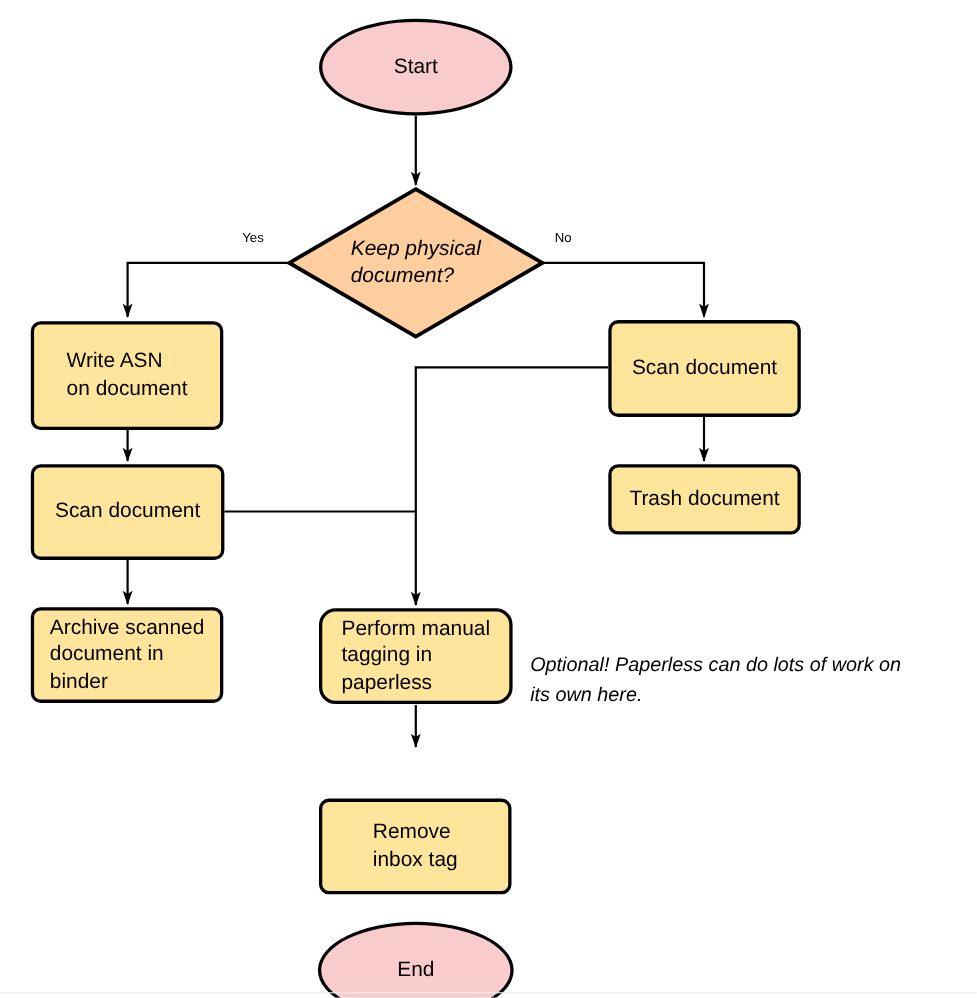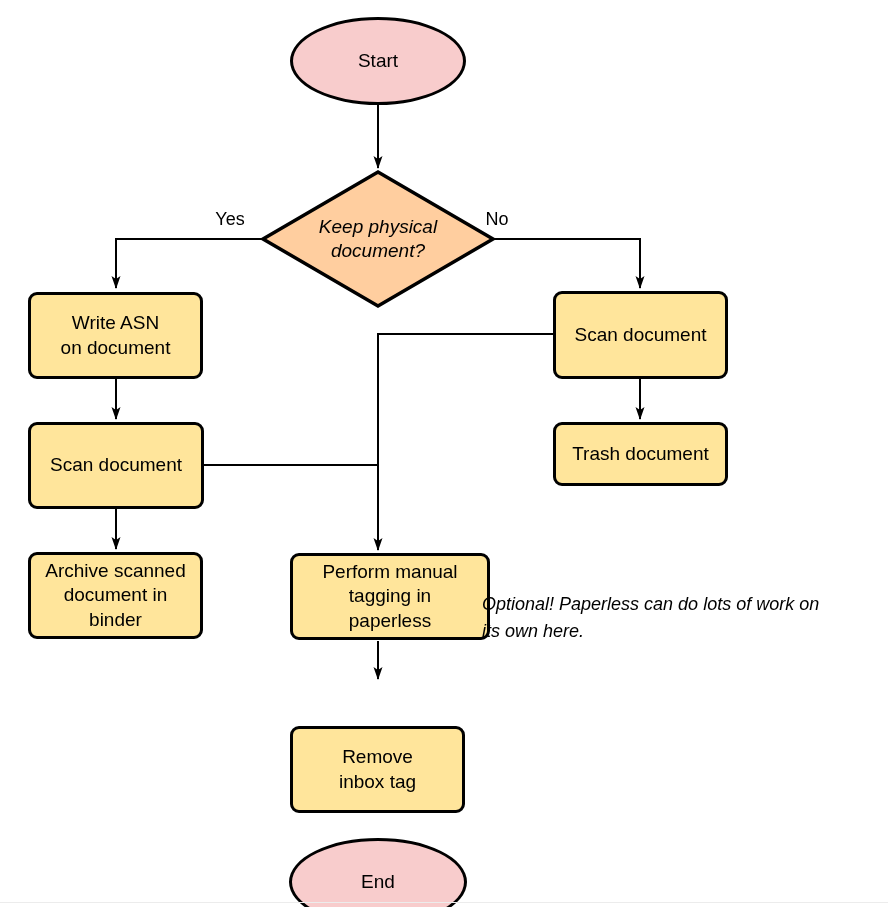--- a/index.html
+++ b/index.html
@@ -16,42 +16,42 @@
     position: absolute;
     left: 0; top: 0;
     width: 888px; height: 907px;
   }
   .node {
     position: absolute;
     box-sizing: border-box;
     display: flex;
     align-items: center;
     justify-content: center;
-    text-align: center;
+    text-align: left;
     font-size: 19px;
     line-height: 1.27;
     white-space: pre-line;
   }
   .process {
     background: #ffe59b;
     border: 3px solid #000000;
     border-radius: 9px;
   }
   .terminator {
     background: #f8cccc;
     border: 3px solid #000000;
     border-radius: 50%;
   }
   .decision-label {
     background: transparent;
     border: none;
   }
   .edge-label {
     position: absolute;
-    font-size: 18px;
+    font-size: 12px;
     text-align: center;
     width: 60px;
   }
   .annotation {
     position: absolute;
     left: 482px;
     top: 591px;
     width: 410px;
     font-style: italic;
     font-size: 18px;
@@ -97,23 +97,23 @@
     <span>Start</span>
   </div>
 
   <div class="node decision-label" style="left:278px; top:205px; width:200px; height:68px;font-style:italic;">
     <span>Keep physical
 document?</span>
   </div>
 
   <div class="edge-label" style="left:200px; top:209px;">Yes</div>
 
-  <div class="edge-label" style="left:467px; top:209px;">No</div>
+  <div class="edge-label" style="left:482px; top:209px;">No</div>
 
-  <div class="node process" style="left:28px; top:292px; width:175px; height:87px;">
+  <div class="node process" style="left:28px; top:292px; width:175px; height:99px;">
     <span>Write ASN
 on document</span>
   </div>
 
   <div class="node process" style="left:553px; top:291px; width:175px; height:88px;">
     <span>Scan document</span>
   </div>
 
   <div class="node process" style="left:28px; top:422px; width:176px; height:87px;">
     <span>Scan document</span>
@@ -122,21 +122,21 @@
   <div class="node process" style="left:553px; top:422px; width:175px; height:64px;">
     <span>Trash document</span>
   </div>
 
   <div class="node process" style="left:28px; top:552px; width:175px; height:87px;">
     <span>Archive scanned
 document in
 binder</span>
   </div>
 
-  <div class="node process" style="left:290px; top:553px; width:200px; height:87px;">
+  <div class="node process" style="left:290px; top:553px; width:176px; height:87px;border-radius:15px;">
     <span>Perform manual
 tagging in
 paperless</span>
   </div>
 
   <div class="annotation">Optional! Paperless can do lots of work on
 its own here.</div>
 
   <div class="node process" style="left:290px; top:682px; width:175px; height:87px;margin-top:44px;">
     <span>Remove

